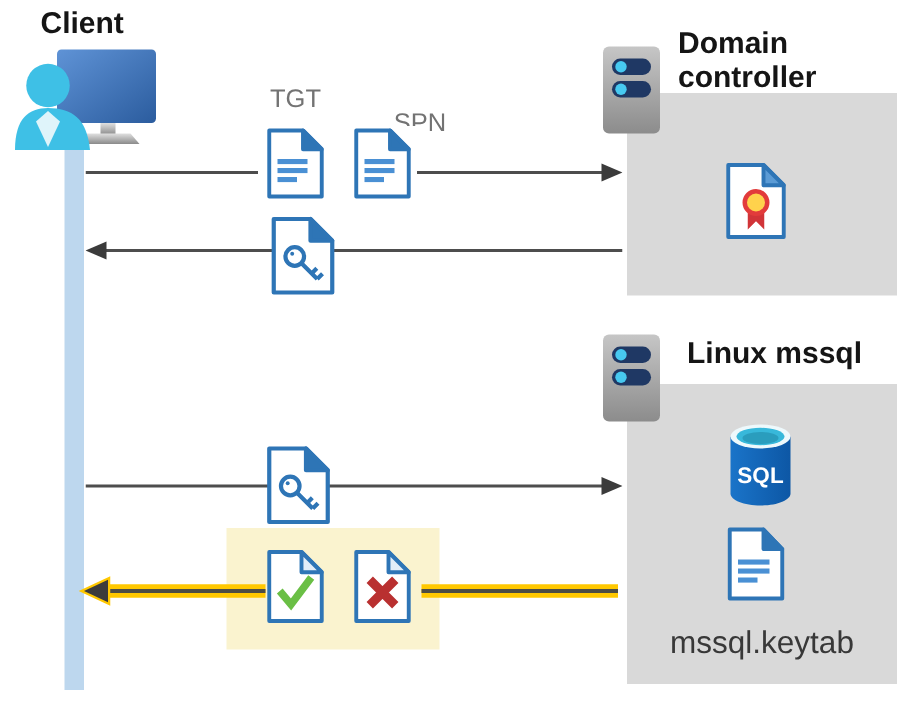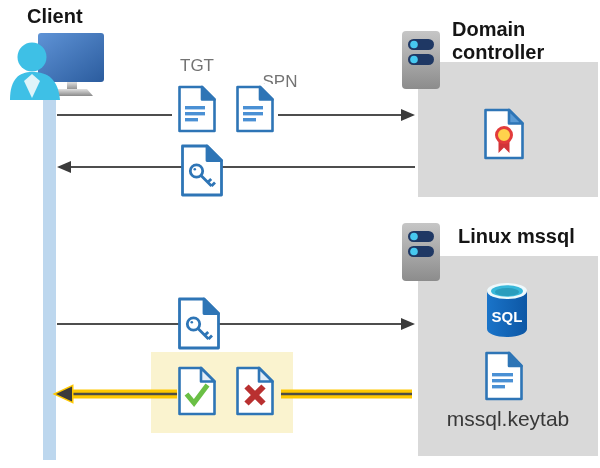--- a/index.html
+++ b/index.html
@@ -158,21 +158,21 @@
   </svg>
 
   <svg class="abs" style="left:484px;top:351px;" width="40" height="50" viewBox="0 0 40 50">
     <path d="M2.5 2 H25 L37.5 15 V48 H2.5 Z" fill="#fff" stroke="#2e75b6" stroke-width="2.6" stroke-linejoin="round"></path>
     <path d="M25 2 V15 H37.5 Z" fill="#2e75b6" stroke="#2e75b6" stroke-width="2.6" stroke-linejoin="round"></path>
     <rect x="8" y="22" width="21" height="3.4" fill="#4a90d4"></rect>
     <rect x="8" y="28" width="21" height="3.4" fill="#4a90d4"></rect>
     <rect x="8" y="34" width="13" height="3.4" fill="#4a90d4"></rect>
   </svg>
 
-  <div class="abs caption" style="left:418px;top:407px;width:180px;text-align:center;">mssql.keytab</div>
+  <div class="abs caption" style="left:418px;top:417px;width:180px;text-align:center;">mssql.keytab</div>
 
   <svg class="abs" style="left:177px;top:297px;" width="44" height="53" viewBox="0 0 44 53">
     <path d="M2.5 2 H27 L41.5 16.5 V51 H2.5 Z" fill="#fff" stroke="#2e75b6" stroke-width="2.8" stroke-linejoin="round"></path>
     <path d="M27 2 V16.5 H41.5 Z" fill="#2e75b6" stroke="#2e75b6" stroke-width="2.8" stroke-linejoin="round"></path>
     <circle cx="16.5" cy="27" r="6.2" fill="none" stroke="#2e75b6" stroke-width="2.8"></circle>
     <circle cx="14.8" cy="25.2" r="1.3" fill="#2e75b6"></circle>
     <path d="M21 31.5 L31.5 42 M27.8 38.3 L31.2 34.9 M31.5 42 L35 38.5" fill="none" stroke="#2e75b6" stroke-width="2.8"></path>
   </svg>
 
   <svg class="abs" style="left:177px;top:366px;" width="40" height="50" viewBox="0 0 40 50">

